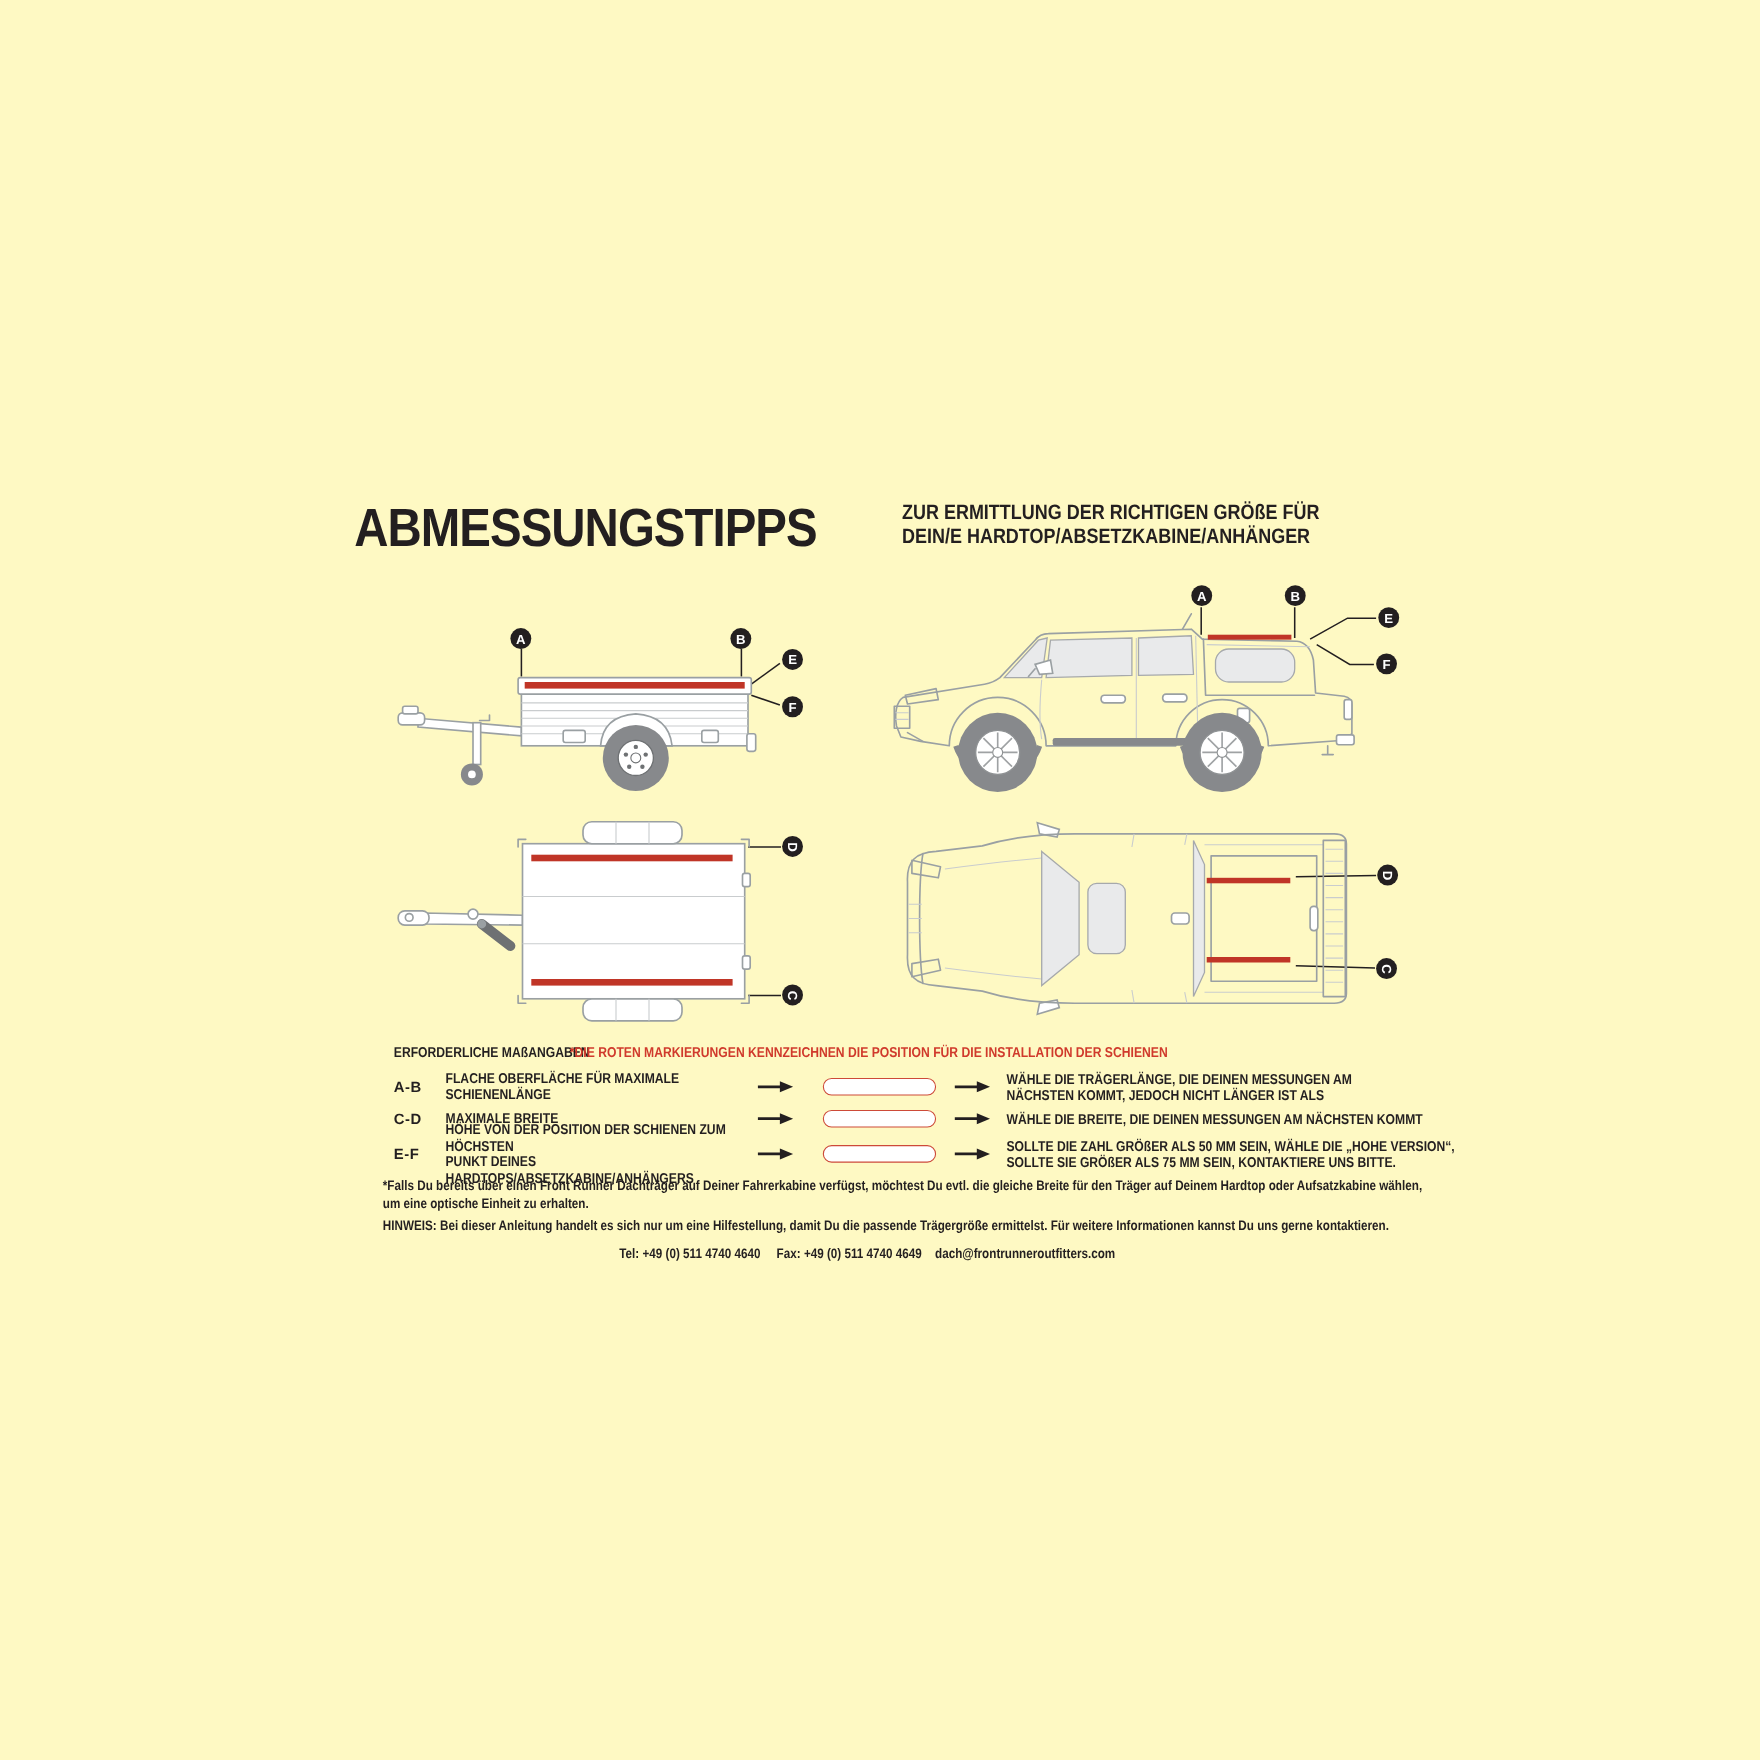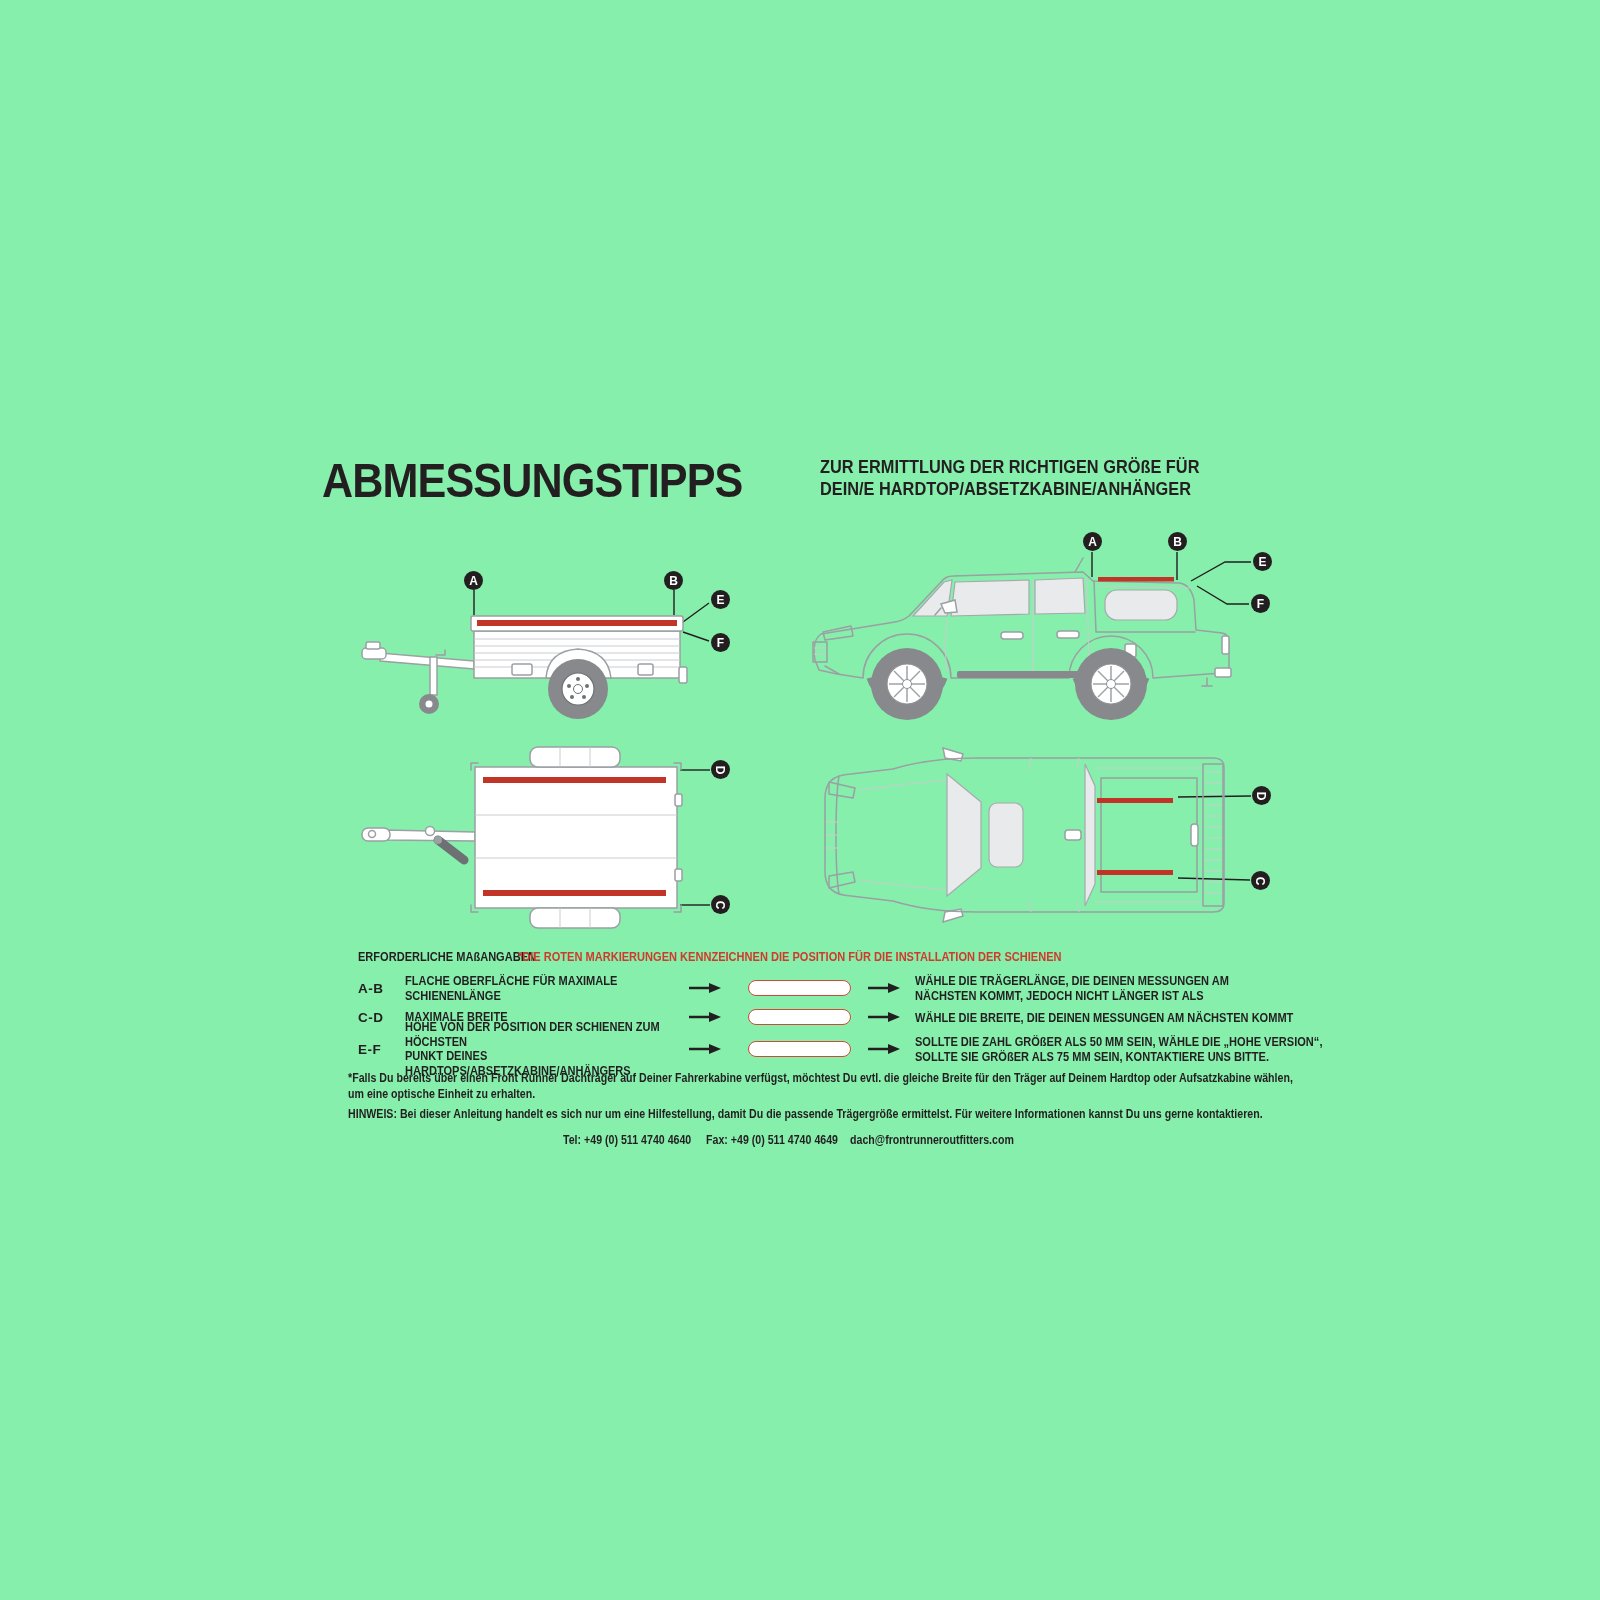--- a/index.html
+++ b/index.html
@@ -1,16 +1,16 @@
 <!DOCTYPE html>
 <html style="--ink: #231f20; --red: #c03527; --redtext: #d03a2c;"><head>
 <meta charset="utf-8">
 <style>
   html,body{margin:0;padding:0;background:#fff;}
-  #canvas{position:relative;width:1600px;height:1600px;background:#86efac;overflow:hidden;
+  #canvas{position:relative;width:1600px;height:1600px;background:#fef9c3;overflow:hidden;
           font-family:"Liberation Sans",sans-serif;color:var(--ink,#231f20);}
   .abs{position:absolute;}
   
   .title{font-weight:bold;font-size:49px;letter-spacing:-1px;transform:scaleX(.88);transform-origin:0 0;white-space:nowrap;}
   .subtitle{font-weight:bold;font-size:19px;line-height:21.5px;transform:scaleX(.86);transform-origin:0 0;white-space:pre-line;width:540px;}
   
   .diag{position:absolute;}
   .diag svg{position:absolute;left:0;top:0;}
   .marker{position:absolute;width:19px;height:19px;border-radius:50%;background:var(--ink,#231f20);
           color:#fff;font-weight:bold;font-size:12px;display:flex;align-items:center;justify-content:center;z-index:3;}

